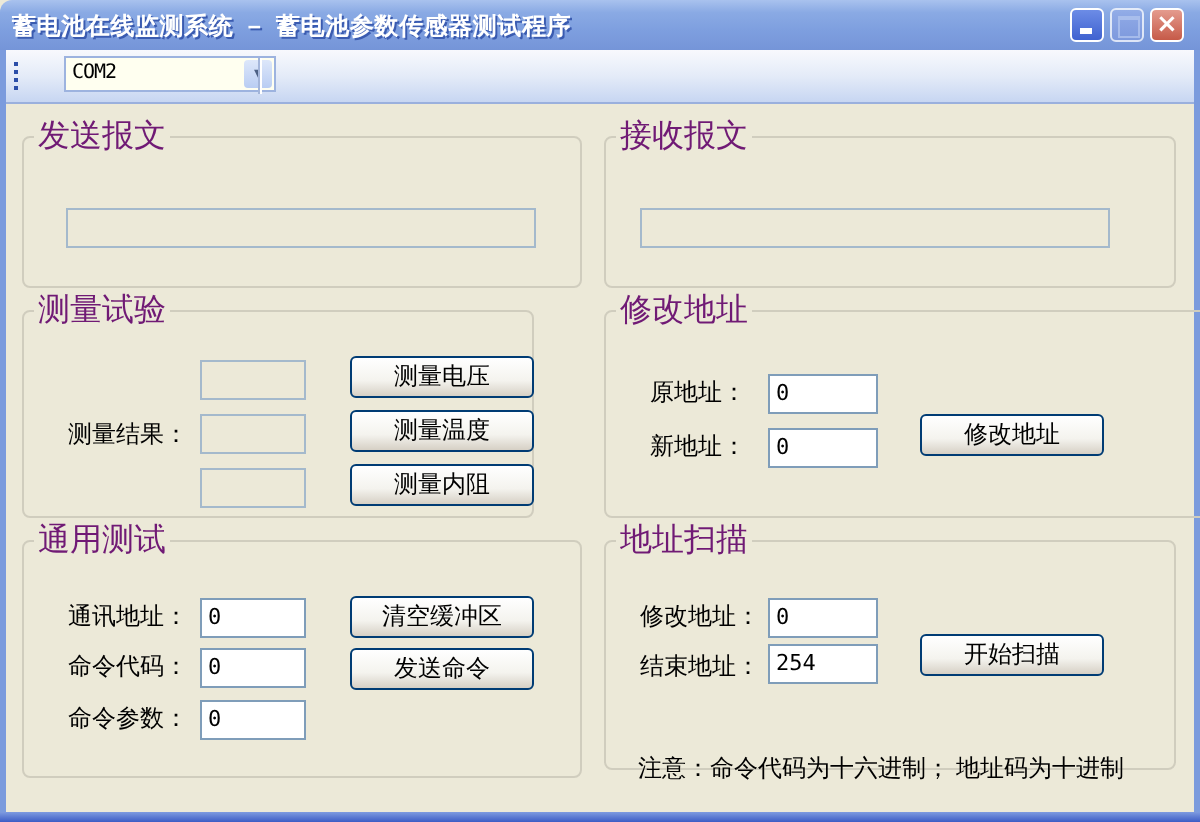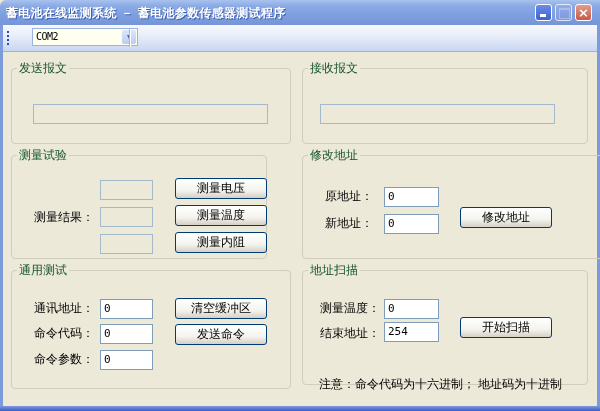--- a/index.html
+++ b/index.html
@@ -27,21 +27,21 @@
   .combo { position:absolute; left:8px; top:3px; width:106px; height:18px; background:#FFFFF0;
     border:1px solid #9DB3DF; box-sizing:border-box;margin-left:21px; }
   .combo-value { position:absolute; left:3px; top:2px; font-size:10px; font-family:"DejaVu Sans Mono","Liberation Mono",monospace; letter-spacing:-0.5px; }
   .combo-arrow { position:absolute; right:1px; top:1px; width:14px; height:14px;
     background:linear-gradient(#DDE7FA,#B9CDF3); border-radius:2px; color:#4D6185; font-size:8px; text-align:center; line-height:14px; }
   .sep { position:absolute; left:126px; top:4px; width:1px; height:18px; background:#A3B5DA; border-right:1px solid #fff; }
   .status-box { position:absolute; left:130px; top:2px; width:342px; height:20px; background:#FFFFE6;
     border:1px solid #000; box-sizing:border-box; text-align:center; font-size:12px; line-height:18px; }
 
   .group { position:absolute; border:1px solid #D0CDBE; border-radius:4px; box-sizing:border-box; }
-  .group-title { position:absolute; top:-9px; left:5px; background:#ECE9D8; color:#14532d; padding:0 2px; font-size:12px; line-height:16px; }
+  .group-title { position:absolute; top:-9px; left:5px; background:#ECE9D8; color:#701a75; padding:0 2px; font-size:16px; line-height:16px; }
 
   .tbox { position:absolute; height:20px; box-sizing:border-box; border:1px solid #7F9DB9; background:#ECE9D8; }
   .tbox.readonly { border-color:#A4B9CC; }
   .tbox.white { background:#fff; }
   .tbox-val { position:absolute; left:3px; top:2px; font-size:11px; font-family:"DejaVu Sans Mono","Liberation Mono",monospace; }
 
   .btn { position:absolute; width:92px; height:21px; box-sizing:border-box;
     border:1px solid #003C74; border-radius:3px;
     background:linear-gradient(to bottom,#FFFFFF 0%,#F4F3EE 60%,#D6D0C5 100%);
     text-align:center; font-size:12px; line-height:19px; cursor:pointer; }
@@ -126,21 +126,21 @@
   <span class="lbl" style="left:22px;top:80px;">命令参数：</span>
   <div class="tbox white" style="left:88px;top:79px;width:53px;">
       <span class="tbox-val">0</span>
     </div>
   <div class="btn" style="left:163px;top:27px;">清空缓冲区</div>
   <div class="btn" style="left:163px;top:53px;">发送命令</div>
 </div>
 
 <div class="group" style="left:302px;top:270px;width:286px;height:115px;">
   <span class="group-title">地址扫描</span>
-  <span class="lbl" style="left:17px;top:29px;">测量温度：</span>
+  <span class="lbl" style="left:17px;top:29px;">修改地址：</span>
   <div class="tbox white" style="left:81px;top:28px;width:55px;">
       <span class="tbox-val">0</span>
     </div>
   <span class="lbl" style="left:17px;top:54px;">结束地址：</span>
   <div class="tbox white" style="left:81px;top:51px;width:55px;">
       <span class="tbox-val">254</span>
     </div>
   <div class="btn" style="left:157px;top:46px;">开始扫描</div>
 </div>
 

